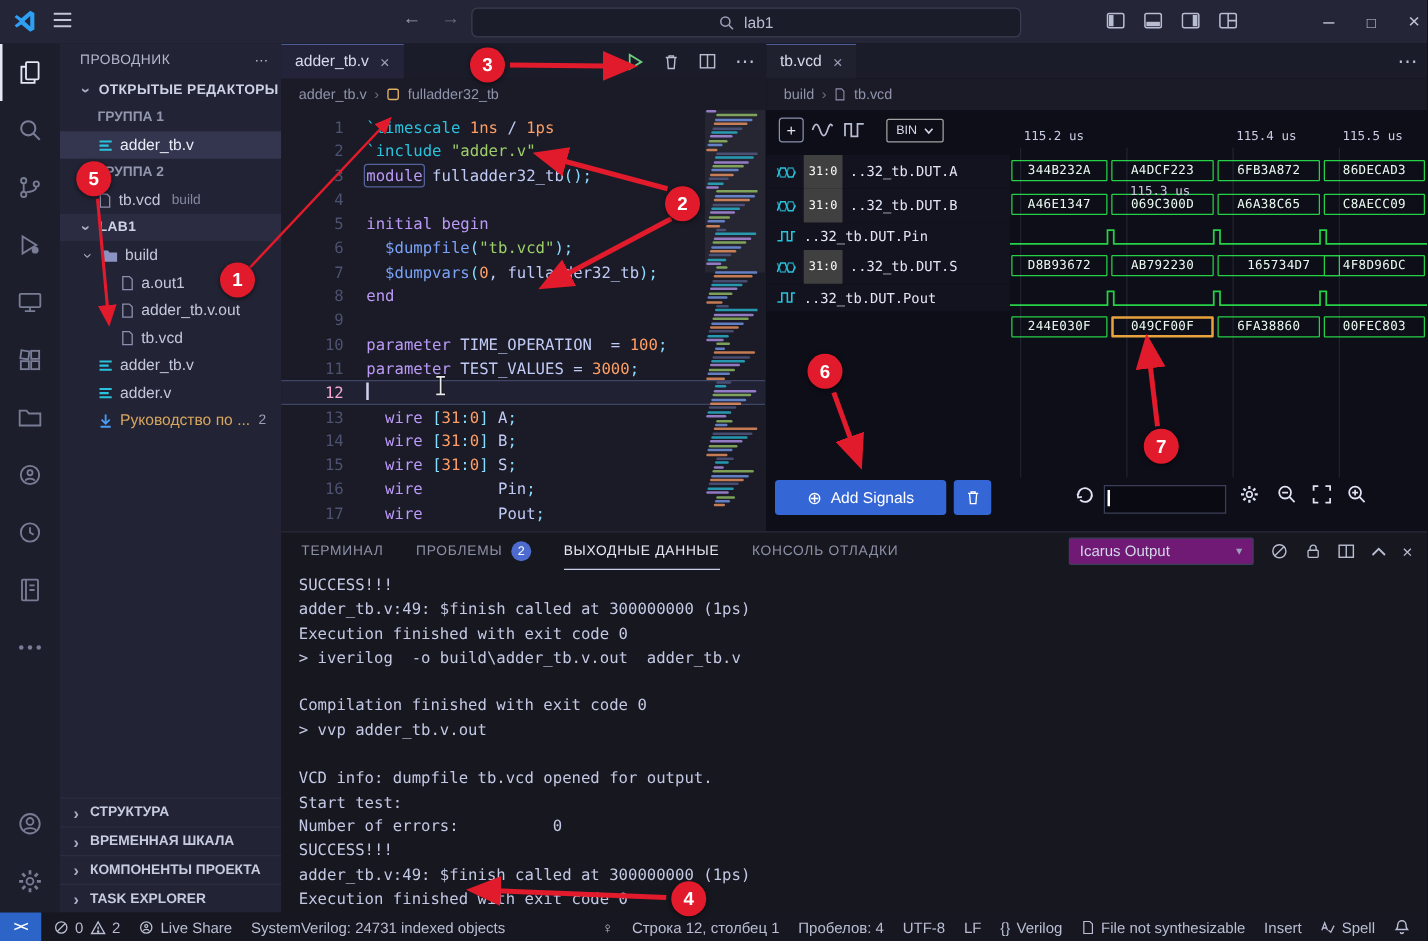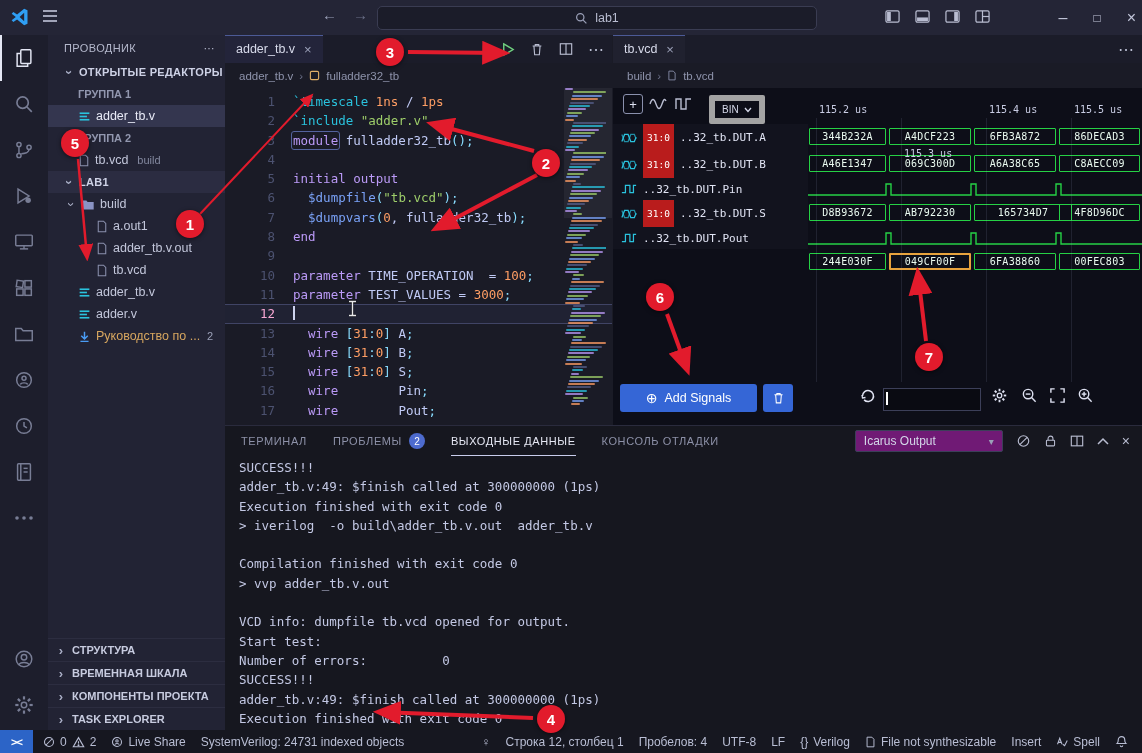--- a/index.html
+++ b/index.html
@@ -67,30 +67,30 @@
   .mb{height:2px;margin-bottom:1.4px;opacity:.75;border-radius:1px}
   .mslider{position:absolute;right:0;top:53px;width:48px;height:130px;background:rgba(255,255,255,.05)}
   
   .wave{position:absolute;left:613px;top:35px;width:529px;height:390px;background:#0d0e18}
   .wave .tabsbar{background:#1b1c29}
   .wave .tab{background:#20212f}
   .wavebody{position:absolute;top:53px;left:0;width:529px;height:337px;background:#0d0e18}
   .wv-plus{position:absolute;left:10px;top:6px;width:18px;height:18px;border:1px solid #8a90ad;border-radius:3px;
            color:#dfe2f2;display:flex;align-items:center;justify-content:center;font-size:13px}
   .wv-ic{position:absolute;top:9px;color:#b9bdd1}
-  .wv-bin{position:absolute;left:96px;top:7px;height:17px;border:6px solid #a3a3a3;border-radius:2px;
+  .wv-bin{position:absolute;left:96px;top:7px;height:17px;border:1px solid #a3a3a3;border-radius:2px;
           display:flex;align-items:center;gap:5px;padding:0 7px;font-size:10px;color:#d6d9ea}
   .rlabel{position:absolute;top:16px;font-size:10px;color:#c9cde4;font-family:"DejaVu Sans Mono",monospace}
   .gline{position:absolute;top:30px;width:1px;height:264px;background:rgba(160,170,220,.13)}
   #signames{position:absolute;left:0;top:36px;width:195px}
   #siglanes{position:absolute;left:195px;top:36px;width:334px}
   .snrow{display:flex;align-items:center;gap:6px;padding-left:8px;background:#12131e;
          font-family:"DejaVu Sans Mono",monospace;color:#e2e5f5;font-size:11px;white-space:nowrap;overflow:hidden}
   .h27{height:27px}.h22{height:22px}
-  .sbadge{background:#b91c1c;border-radius:2px;padding:18px 4px;font-size:9.5px;color:#fff;flex:none}
+  .sbadge{background:#404040;border-radius:2px;padding:18px 4px;font-size:9.5px;color:#fff;flex:none}
   .lrow{position:relative}
   .vbox{position:absolute;top:4px;height:17px;border:1px solid #26d145;border-radius:1px;color:#eafaf0;
         font-size:10px;font-family:"DejaVu Sans Mono",monospace;display:flex;align-items:center;
         justify-content:center;letter-spacing:.3px;box-sizing:border-box}
   .vbox.sel{border:2px solid #e8a33d}
   .addsig{position:absolute;left:7px;top:296px;width:137px;height:28px;background:#3566d6;border-radius:3px;
           display:flex;align-items:center;justify-content:center;gap:7px;color:#fff;font-size:12.5px}
   .trashbtn{position:absolute;left:150px;top:296px;width:30px;height:28px;background:#3566d6;border-radius:3px;
             display:flex;align-items:center;justify-content:center;color:#fff}
   .wv-ctl{position:absolute;top:299px;color:#dfe2f2}
@@ -431,21 +431,21 @@
         <div class="cl">
           <span class="ln">3</span>
           <span class="ct"><span class="tk-k tk-box">module</span><span class="tk-x"> fulladder32_tb</span><span class="tk-p">();</span></span>
         </div>
         <div class="cl">
           <span class="ln">4</span>
           <span class="ct"></span>
         </div>
         <div class="cl">
           <span class="ln">5</span>
-          <span class="ct"><span class="tk-k">initial</span><span class="tk-x"> </span><span class="tk-k">output</span></span>
+          <span class="ct"><span class="tk-k">initial</span><span class="tk-x"> </span><span class="tk-k">begin</span></span>
         </div>
         <div class="cl">
           <span class="ln">6</span>
           <span class="ct"><span class="tk-x">  </span><span class="tk-f">$dumpfile</span><span class="tk-p">(</span><span class="tk-s">"tb.vcd"</span><span class="tk-p">);</span></span>
         </div>
         <div class="cl">
           <span class="ln">7</span>
           <span class="ct"><span class="tk-x">  </span><span class="tk-f">$dumpvars</span><span class="tk-p">(</span><span class="tk-n">0</span><span class="tk-x">, fulladder32_tb</span><span class="tk-p">);</span></span>
         </div>
         <div class="cl">

